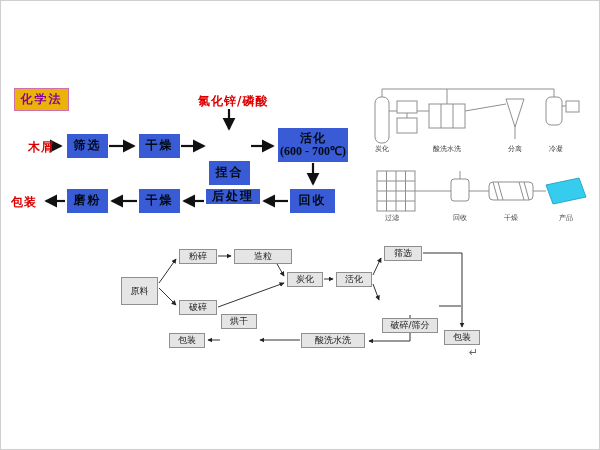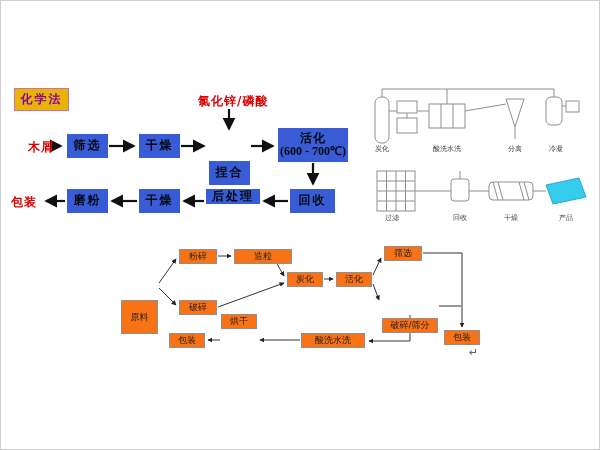--- a/index.html
+++ b/index.html
@@ -17,21 +17,21 @@
   }
   .red-label { position:absolute; color:#dd0000; font-weight:bold; font-size:12px; letter-spacing:1px; white-space:nowrap; }
   .step-blue {
     position:absolute; background:#3a5bd6; color:#000a14; font-weight:bold; font-size:12px;
     display:flex; align-items:center; justify-content:center; letter-spacing:2px; line-height:1.1;
   }
   .step-blue.act { flex-direction:column; letter-spacing:1px; }
   .act-temp { font-size:12px; font-weight:bold; letter-spacing:0;font-family:Liberation Serif, serif; }
 
   .flow-node {
-    position:absolute; background:#f97316; border:1px solid #8f8f8f; color:#222222;
+    position:absolute; background:#e5e5e5; border:1px solid #8f8f8f; color:#222222;
     font-size:9px; display:flex; align-items:center; justify-content:center;
     white-space:nowrap; box-sizing:border-box;
   }
   .eq-label { position:absolute; color:#444444; font-size:7px; line-height:1; text-align:center; white-space:nowrap; }
   .return-mark { position:absolute; color:#666666; font-size:11px; }
 </style>
 </head>
 <body>
 
 <div class="canvas">
@@ -138,21 +138,21 @@
 
   <div class="eq-label" style="left:368px; top:145px; width:26px;">炭化</div>
   <div class="eq-label" style="left:424px; top:145px; width:44px;">酸洗水洗</div>
   <div class="eq-label" style="left:503px; top:145px; width:22px;">分离</div>
   <div class="eq-label" style="left:544px; top:145px; width:22px;">冷凝</div>
   <div class="eq-label" style="left:380px; top:214px; width:22px;">过滤</div>
   <div class="eq-label" style="left:448px; top:214px; width:22px;">回收</div>
   <div class="eq-label" style="left:499px; top:214px; width:22px;">干燥</div>
   <div class="eq-label" style="left:554px; top:214px; width:22px;">产品</div>
 
-  <div class="flow-node" style="left:120px; top:276px; width:37px; height:34px;margin-top:23px;">原料</div>
+  <div class="flow-node" style="left:120px; top:276px; width:37px; height:28px;">原料</div>
   <div class="flow-node" style="left:178px; top:248px; width:38px; height:15px;">粉碎</div>
   <div class="flow-node" style="left:233px; top:248px; width:58px; height:15px;text-align:center;">造粒</div>
   <div class="flow-node" style="left:178px; top:299px; width:38px; height:15px;">破碎</div>
   <div class="flow-node" style="left:286px; top:271px; width:36px; height:15px;">炭化</div>
   <div class="flow-node" style="left:335px; top:271px; width:36px; height:15px;">活化</div>
   <div class="flow-node" style="left:383px; top:245px; width:38px; height:15px;">筛选</div>
   <div class="flow-node" style="left:381px; top:298px; width:56px; height:15px;margin-top:19px;">破碎/筛分</div>
   <div class="flow-node" style="left:443px; top:329px; width:36px; height:15px;">包装</div>
   <div class="flow-node" style="left:300px; top:332px; width:64px; height:15px;">酸洗水洗</div>
   <div class="flow-node" style="left:220px; top:313px; width:36px; height:15px;">烘干</div>

